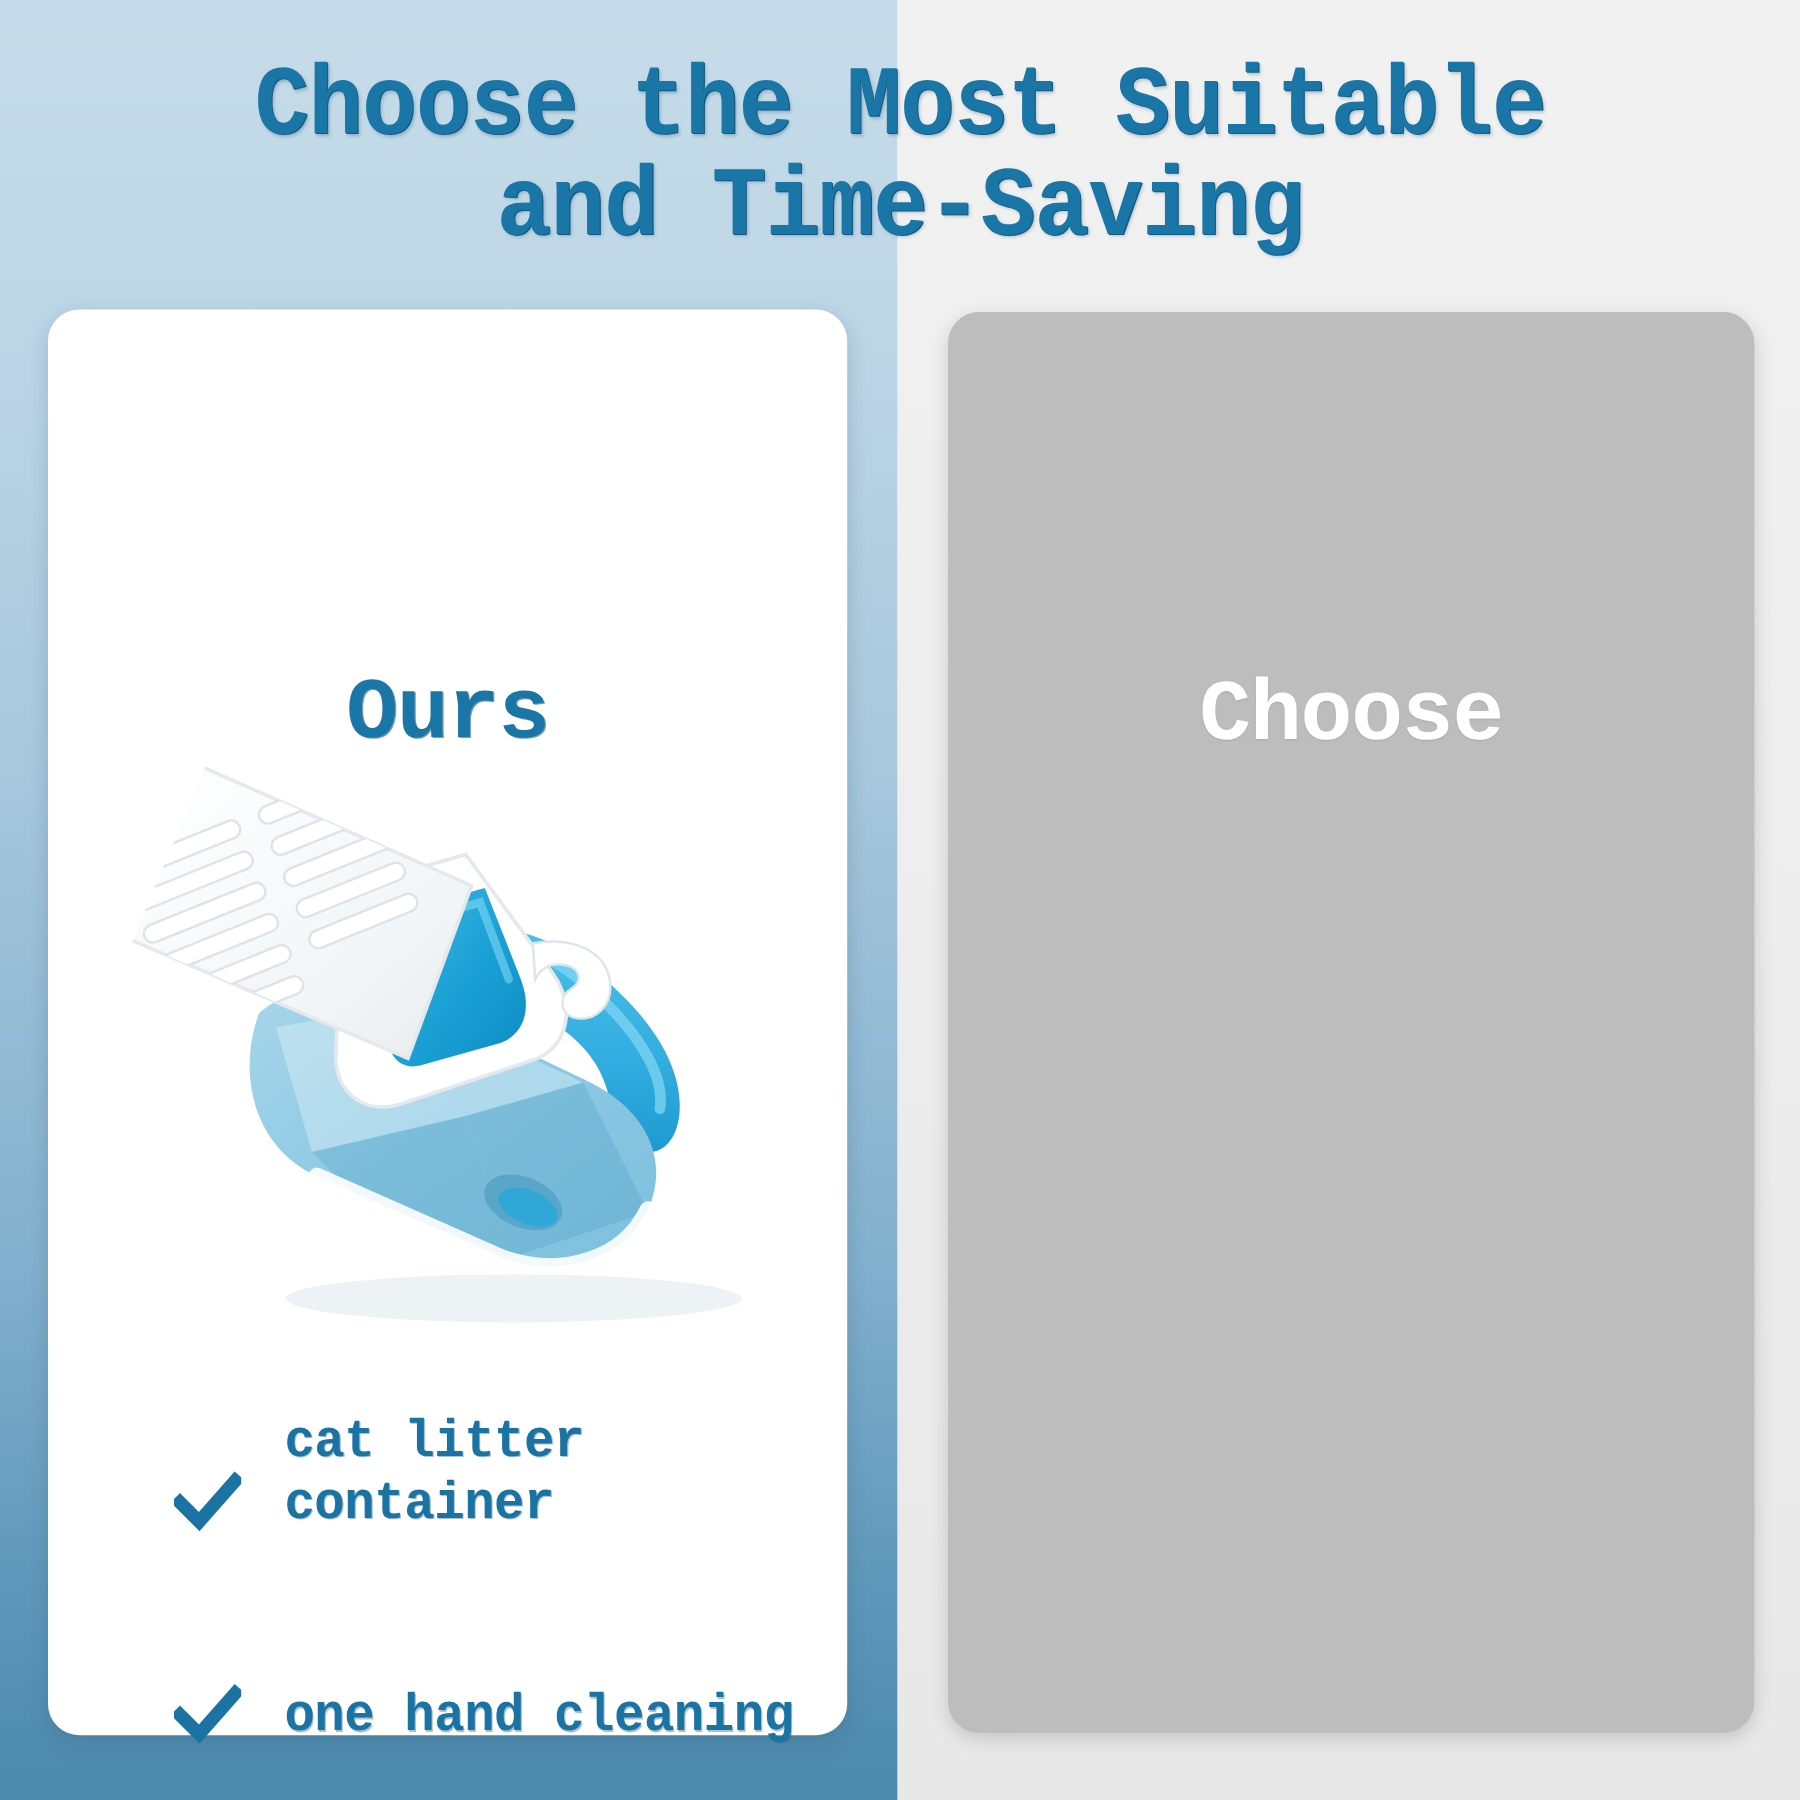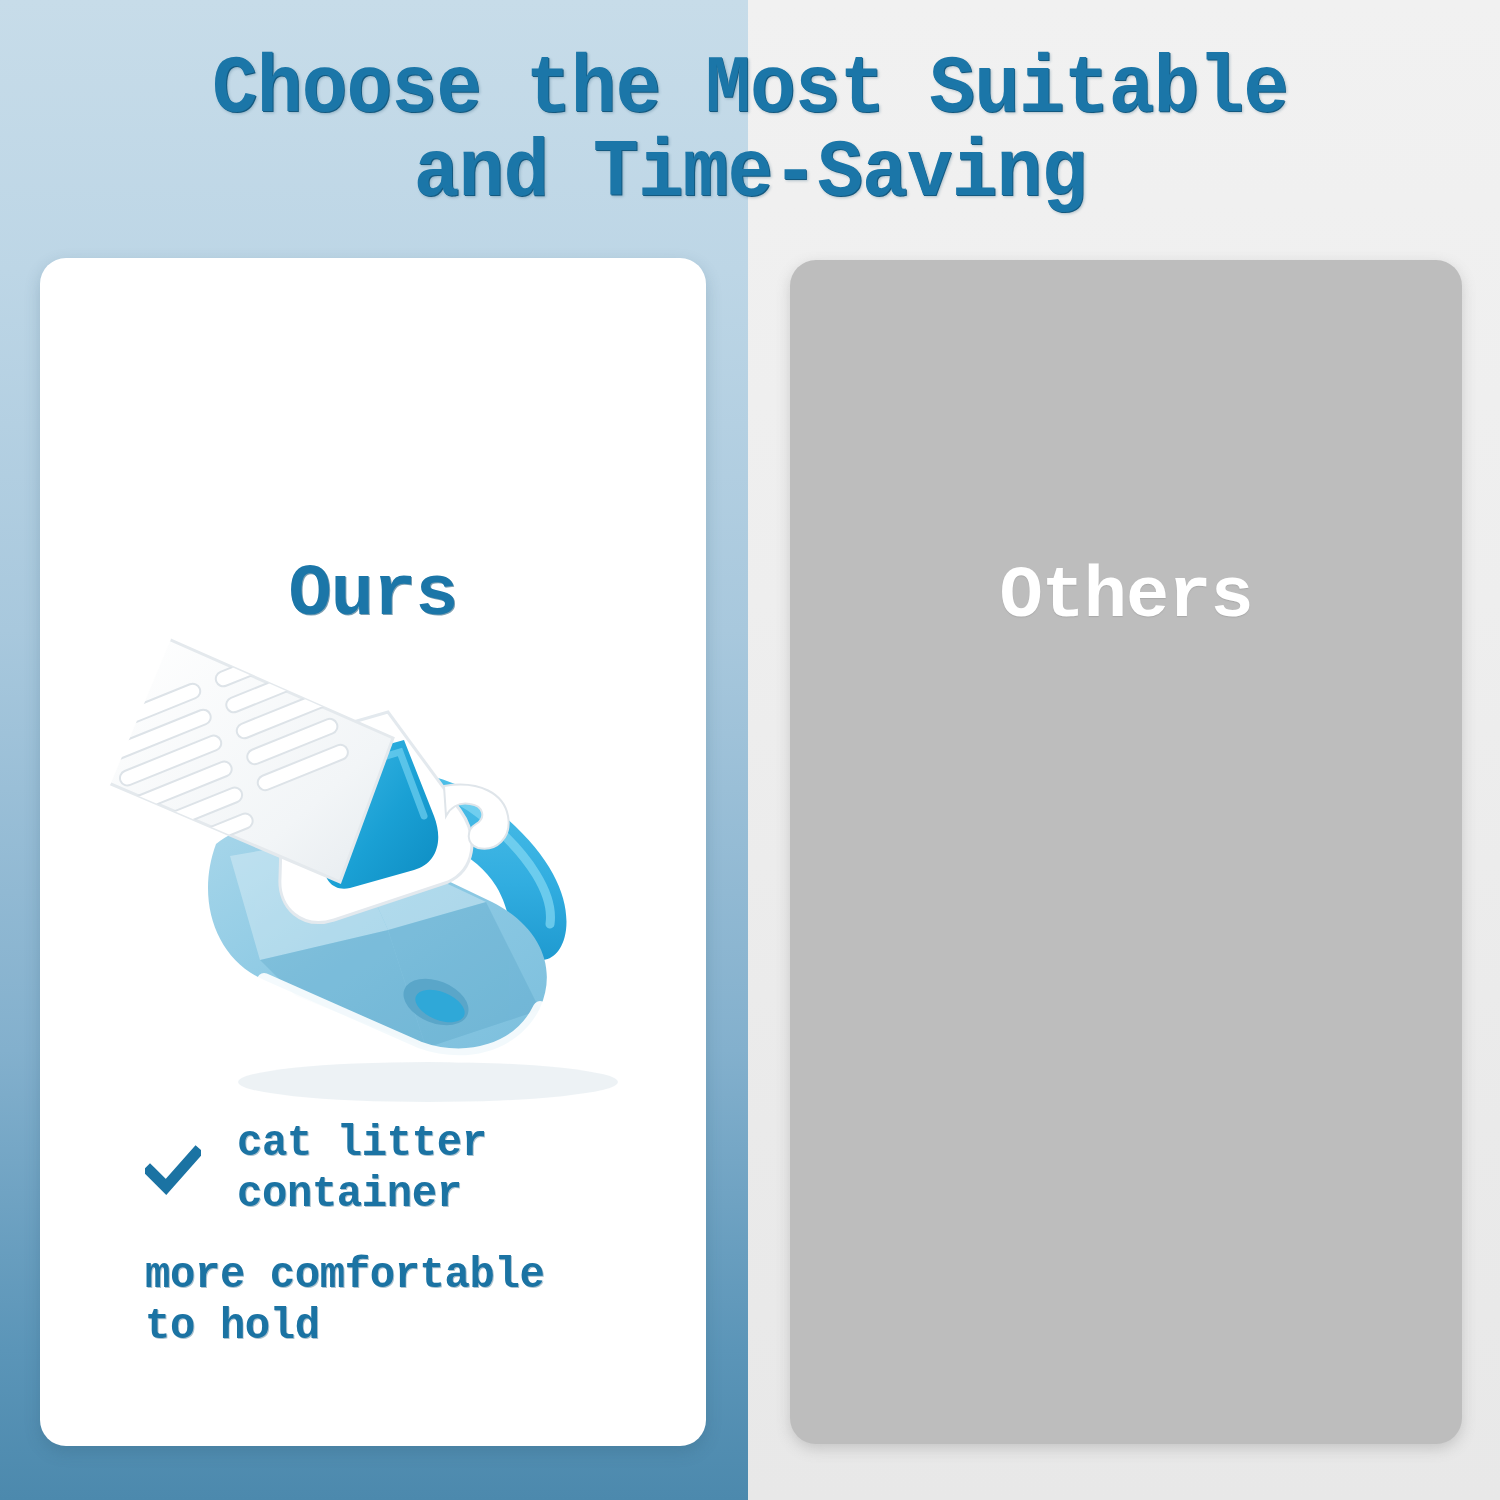--- a/index.html
+++ b/index.html
@@ -62,22 +62,23 @@
   
   .product-wrap{position:absolute;}
   .product-ours{left:48px;top:372px;width:650px;height:480px;}
 
   
   .features{position:absolute;}
   .features-ours{left:105px;top:845px;width:570px;}
 
   .feature-row{
     display:flex;
-    align-items:center;
+    align-items:flex-end;
     min-height:132px;
+    margin-top:45px;
   }
   .feature-icon{
     flex:0 0 auto;
     width:56px;height:56px;
     margin-top:4px;
     margin-right:36px;
   }
   .feature-label{
     font-size:44px;
     font-weight:bold;
@@ -193,28 +194,36 @@
       <div class="feature-row">
         <span class="feature-icon">
           <svg viewBox="0 0 56 56" width="56" height="56" xmlns="http://www.w3.org/2000/svg">
             <path d="M5 28 L21 44 L51 10" fill="none" stroke="#1b73a3" stroke-width="11" stroke-linecap="square" stroke-linejoin="miter"></path>
           </svg>
         </span>
         <span class="feature-label">cat litter container</span>
       </div>
 
 
+      <div class="feature-row">
+        <span class="feature-icon">
+          <svg viewBox="0 0 56 56" width="56" height="56" xmlns="http://www.w3.org/2000/svg">
+            <path d="M5 28 L21 44 L51 10" fill="none" stroke="#1b73a3" stroke-width="11" stroke-linecap="square" stroke-linejoin="miter"></path>
+          </svg>
+        </span>
+        <span class="feature-label">one hand cleaning</span>
+      </div>
 
       <div class="feature-row">
 
         <span class="feature-label">more comfortable
 to hold</span>
       </div>
 
     </div>
   </div>
 
   <div class="card card-others">
-    <div class="card-title others">Others</div>
+    <div class="card-title others">Choose</div>
 
   </div>
 
 </div>
 
 </body></html>

